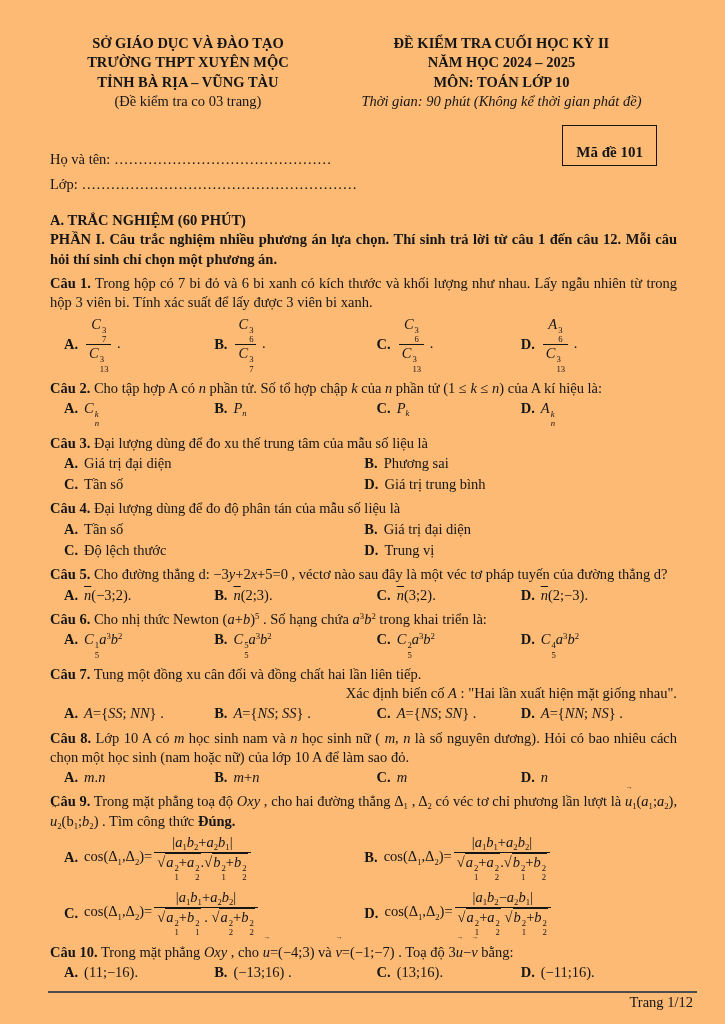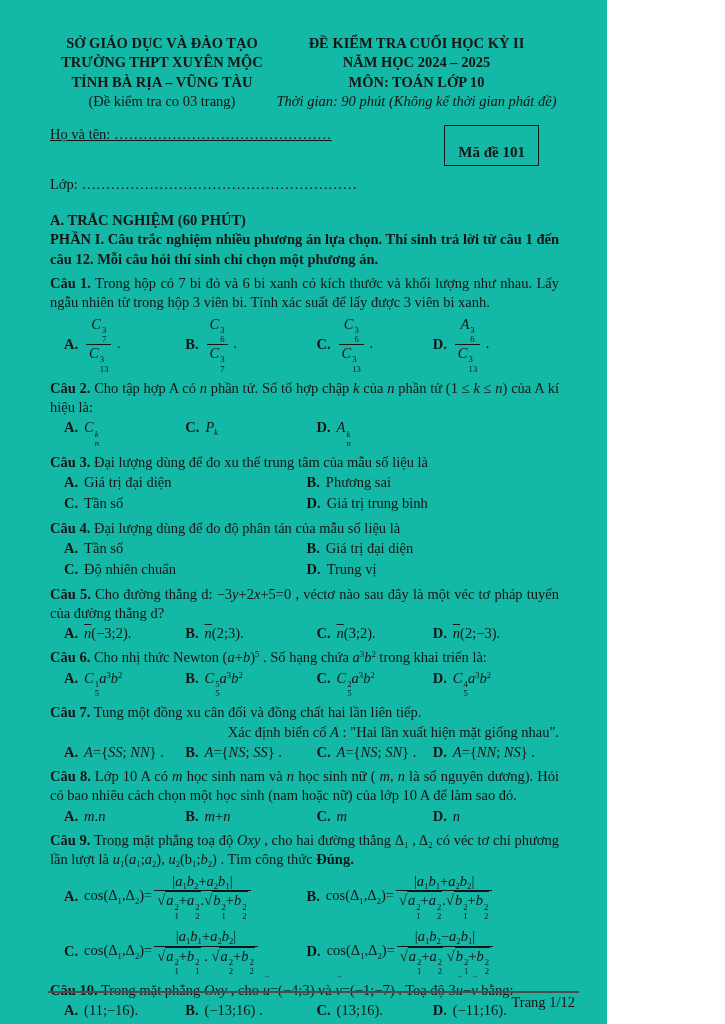--- a/index.html
+++ b/index.html
@@ -1,32 +1,32 @@
 <!DOCTYPE html>
 <html><head>
 <meta charset="utf-8">
 <style>
   html,body{margin:0;padding:0;background:#fff;}
   .page{
-    width:607px;height:1024px;position:relative;box-sizing:border-box;
-    background:#14b8a6;color:#151515;
+    width:725px;height:1024px;position:relative;box-sizing:border-box;
+    background:#fdba74;color:#151515;
     font-family:"Liberation Serif","DejaVu Serif",serif;
     font-size:14.5px;line-height:1.33;
     padding:34px 48px 0 50px;overflow:hidden;
   }
   
   .header{display:flex;}
   .h-left{width:44%;text-align:center;font-weight:bold;}
   .h-right{width:56%;text-align:center;font-weight:bold;}
   .h-left .h-line:last-child{font-weight:normal;}
   .h-right .h-line:last-child{font-weight:normal;font-style:italic;}
   
   .student{position:relative;height:88px;margin-top:10px;}
   .code-box{position:absolute;right:20px;top:4px;border:1.7px solid #151515;padding:17px 13px 2px;font-weight:bold;font-size:15px;}
-  .name-line{position:absolute;left:0;top:4px;text-decoration:underline;}
+  .name-line{position:absolute;left:0;top:29px;}
   .class-line{position:absolute;left:0;top:54px;font-family:Liberation Serif, serif;}
   
   .sec-title{font-weight:bold;margin-top:2px;}
   .sec-part{font-weight:bold;text-align:justify;}
   
   .question{margin-top:5px;}
   .q-text{text-align:justify;}
   .q-text2{padding-left:14px;text-align:right;}
   .opts{display:grid;padding-left:14px;margin-top:1px;row-gap:2px;}
   .cols4{grid-template-columns:24.5% 26.5% 23.5% 25.5%;}
@@ -131,20 +131,21 @@
           </div>
         </div>
       </div>
       <div class="question">
         <div class="q-text"><b class="q-label">Câu 2.</b> Cho tập hợp A có <i>n</i> phần tử. Số tổ hợp chập <i>k</i> của <i>n</i> phần tử (1 ≤ <i>k</i> ≤ <i>n</i>)  của A kí hiệu là:</div>
         <div class="opts cols4">
           <div class="opt"><b class="opt-label">A.</b><span class="opt-body"><i>C</i><span class="ss">
                 <span><i>k</i></span>
                 <span><i>n</i></span>
               </span></span></div>
+          <div class="opt"><b class="opt-label">B.</b><span class="opt-body"><i>P</i><sub><i>n</i></sub></span></div>
           <div class="opt"><b class="opt-label">C.</b><span class="opt-body"><i>P</i><sub><i>k</i></sub></span></div>
           <div class="opt"><b class="opt-label">D.</b><span class="opt-body"><i>A</i><span class="ss">
                 <span><i>k</i></span>
                 <span><i>n</i></span>
               </span></span></div>
         </div>
       </div>
       <div class="question">
         <div class="q-text"><b class="q-label">Câu 3.</b> Đại lượng dùng để đo xu thế trung tâm của mẫu số liệu là</div>
         <div class="opts cols2">
@@ -152,21 +153,21 @@
           <div class="opt"><b class="opt-label">B.</b><span class="opt-body">Phương sai</span></div>
           <div class="opt"><b class="opt-label">C.</b><span class="opt-body">Tần số</span></div>
           <div class="opt"><b class="opt-label">D.</b><span class="opt-body">Giá trị trung bình</span></div>
         </div>
       </div>
       <div class="question">
         <div class="q-text"><b class="q-label">Câu 4.</b> Đại lượng dùng để đo độ phân tán của mẫu số liệu là</div>
         <div class="opts cols2">
           <div class="opt"><b class="opt-label">A.</b><span class="opt-body">Tần số</span></div>
           <div class="opt"><b class="opt-label">B.</b><span class="opt-body">Giá trị đại diện</span></div>
-          <div class="opt"><b class="opt-label">C.</b><span class="opt-body">Độ nhiên chuẩn</span></div>
+          <div class="opt"><b class="opt-label">C.</b><span class="opt-body">Độ lệch thước</span></div>
           <div class="opt"><b class="opt-label">D.</b><span class="opt-body">Trung vị</span></div>
         </div>
       </div>
       <div class="question">
         <div class="q-text"><b class="q-label">Câu 5.</b> Cho đường thẳng d:  −3<i>y</i>+2<i>x</i>+5=0 , véctơ nào sau đây là một véc tơ pháp tuyến của đường thẳng d?</div>
         <div class="opts cols4">
           <div class="opt"><b class="opt-label">A.</b><span class="opt-body"><span class="bar"><i>n</i></span>(−3;2).</span></div>
           <div class="opt"><b class="opt-label">B.</b><span class="opt-body"><span class="bar"><i>n</i></span>(2;3).</span></div>
           <div class="opt"><b class="opt-label">C.</b><span class="opt-body"><span class="bar"><i>n</i></span>(3;2).</span></div>
           <div class="opt"><b class="opt-label">D.</b><span class="opt-body"><span class="bar"><i>n</i></span>(2;−3).</span></div>

